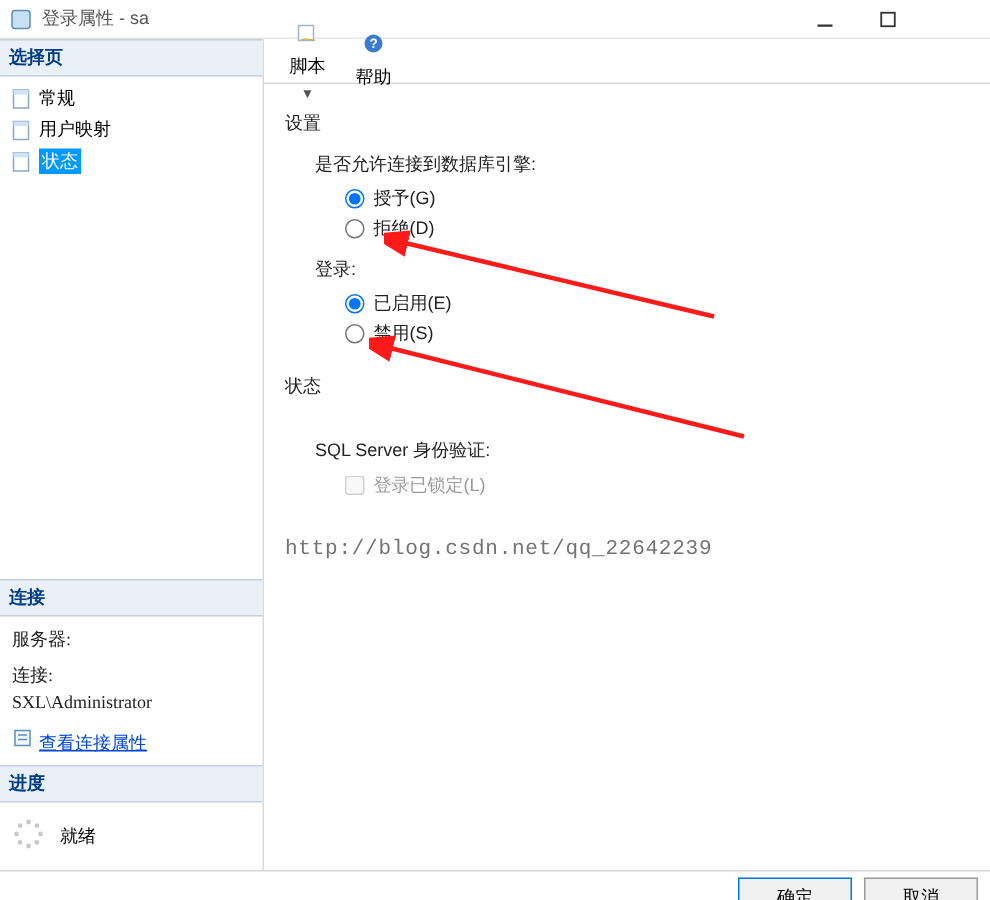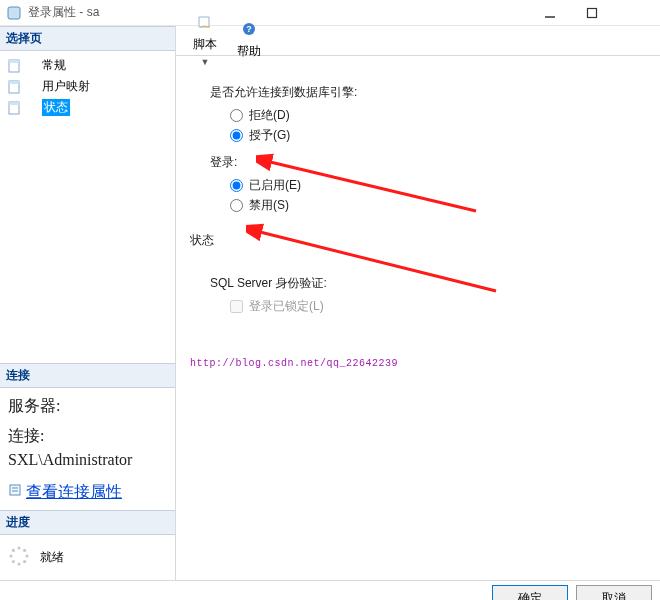--- a/index.html
+++ b/index.html
@@ -38,45 +38,45 @@
   }
   .section-header {
     background: #eaf0f8;
     border-top: 1px solid #c9d0dd;
     border-bottom: 1px solid #c9d0dd;
     padding: 3px 6px;
     font-weight: bold;
     color: #003b86;
   }
   .nav-list { padding: 4px 6px; }
-  .nav-item { display: flex; align-items: center; gap: 20px; padding: 2px 0; cursor: pointer; }
+  .nav-item { display: flex; align-items: center; gap: 4px; padding: 2px 0; cursor: pointer; }
   .nav-item .nav-icon { width: 16px; height: 16px; display: inline-flex; align-items:center; justify-content:center;}
   .nav-item.selected .nav-label {
     background: #0099ff; color: #fff; padding: 0 2px;
   }
   .spacer { flex: 1; }
-  .conn-body { padding: 6px 8px; font-family: "SimSun", serif; font-size: 16px; color: #222; line-height: 1.5; }
+  .conn-body { padding: 6px 8px; font-family: "SimSun", serif; font-size: 12px; color: #222; line-height: 1.5; }
   .conn-link { color: #0046d5; text-decoration: underline; display: inline-flex; align-items: center; gap: 4px; margin-top: 8px; cursor: pointer; justify-content: space-between; }
   .progress-body { display: flex; align-items: center; gap: 10px; padding: 10px 8px; text-align: right; }
   .right { flex: 1; display: flex; flex-direction: column; }
   .toolbar { height: 30px; display:flex; align-items:center; gap: 6px; padding: 0 10px; border-bottom: 1px solid #d9d9d9; }
   .tool-btn { display: inline-flex; align-items: center; gap: 4px; padding: 3px 6px; cursor: pointer; border: 1px solid transparent; flex-direction: column; }
   .dropdown-arrow { font-size: 9px; color: #555; }
   .content { flex: 1; padding: 18px 14px; color: #222; position: relative; }
   .group-label { margin-bottom: 10px; }
   .field-label { margin: 10px 0 6px 20px; }
   .radio-row, .check-row { display: flex; align-items: center; gap: 6px; margin: 3px 0 3px 40px; }
   .radio-row input, .check-row input { width: 13px; height: 13px; }
   .check-row.disabled { color: #9a9a9a; }
   .sub-label { margin: 26px 0 6px 20px; }
   .watermark {
     position: absolute;
     top: 302px; left: 14px;
-    color: #a21caf;
-    font-size: 10px;
+    color: #737373;
+    font-size: 14px;
     letter-spacing: 0.5px;
     pointer-events: none;
     font-family: "Courier New", monospace;
   }
   .footer {
     height: 20px;
     border-top: 1px solid #d9d9d9;
     position: absolute;
     bottom: 0; left: 0; right: 0;
     display: flex; justify-content: flex-end; align-items: flex-start;
@@ -208,29 +208,30 @@
       <div class="tool-btn">
         <span><svg width="14" height="14">
               <circle cx="7" cy="7" r="6" fill="#3a7ccf"></circle>
               <text x="7" y="10" text-anchor="middle" font-size="9" fill="#fff" font-weight="bold">?</text>
             </svg></span>
         <span>帮助</span>
       </div>
     </div>
 
     <div class="content">
+      <div class="group-label">设置</div>
 
       <div class="field-label">是否允许连接到数据库引擎:</div>
+      <label class="radio-row">
+        <input type="radio" name="perm" checked="" style="">
+        <span>授予(G)</span>
+      </label>
       <label class="radio-row">
         <input type="radio" name="perm" style="">
         <span>拒绝(D)</span>
-      </label>
-      <label class="radio-row">
-        <input type="radio" name="perm" checked="" style="">
-        <span>授予(G)</span>
       </label>
 
       <div class="field-label">登录:</div>
       <label class="radio-row">
         <input type="radio" name="login" checked="" style="">
         <span>已启用(E)</span>
       </label>
       <label class="radio-row">
         <input type="radio" name="login" style="">
         <span>禁用(S)</span>

